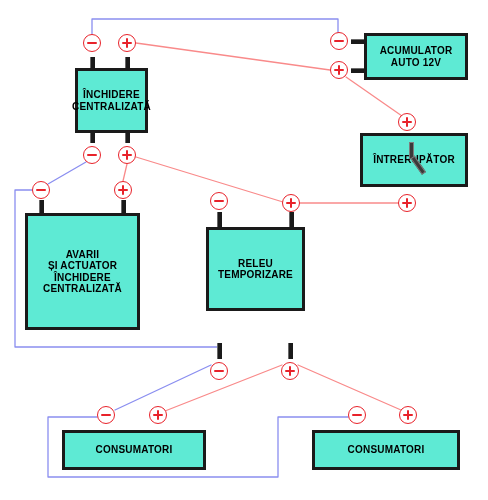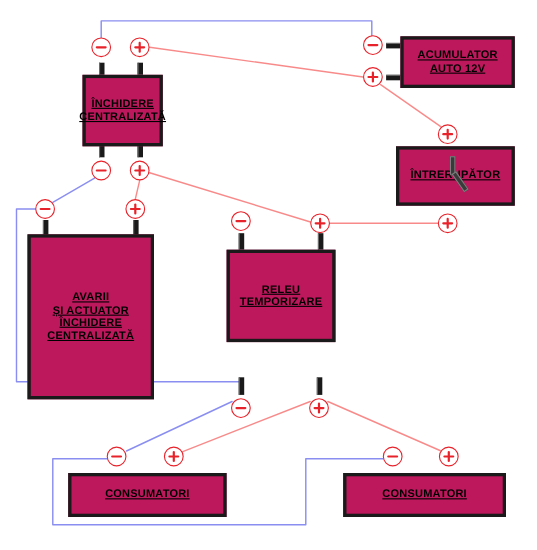--- a/index.html
+++ b/index.html
@@ -20,27 +20,26 @@
   #wire-layer {
     position: absolute;
     left: 0;
     top: 0;
     width: 488px;
     height: 500px;
   }
   .comp-box {
     position: absolute;
     box-sizing: border-box;
-    background: #be185d;
+    background: #5eead4;
     border: 3px solid #1a1a1a;
     display: flex;
     align-items: center;
     justify-content: center;
     text-align: center;
-    text-decoration: underline;
   }
   .comp-label {
     font-weight: bold;
     font-size: 10px;
     line-height: 11.5px;
     letter-spacing: 0.2px;
     color: #000000;
     white-space: pre-line;
   }
   .term-node {
@@ -133,21 +132,21 @@
         <div class="comp-label">ÎNCHIDERE
 CENTRALIZATĂ</div>
       </div>
       <div class="comp-box" style="left: 364px; top: 33px; width: 104px; height: 47px;">
         <div class="comp-label">ACUMULATOR
 AUTO 12V</div>
       </div>
       <div class="comp-box" style="left: 360px; top: 133px; width: 108px; height: 54px;">
         <div class="comp-label">ÎNTRERUPĂTOR</div>
       </div>
-      <div class="comp-box" style="left: 25px; top: 213px; width: 115px; height: 150px; justify-content: center;">
+      <div class="comp-box" style="left: 25px; top: 213px; width: 115px; height: 117px; justify-content: center;">
         <div class="comp-label">AVARII
 ȘI ACTUATOR
 ÎNCHIDERE
 CENTRALIZATĂ</div>
       </div>
       <div class="comp-box" style="left: 206px; top: 227px; width: 99px; height: 84px;">
         <div class="comp-label">RELEU
 TEMPORIZARE</div>
       </div>
       <div class="comp-box" style="left: 62px; top: 430px; width: 144px; height: 40px;">

